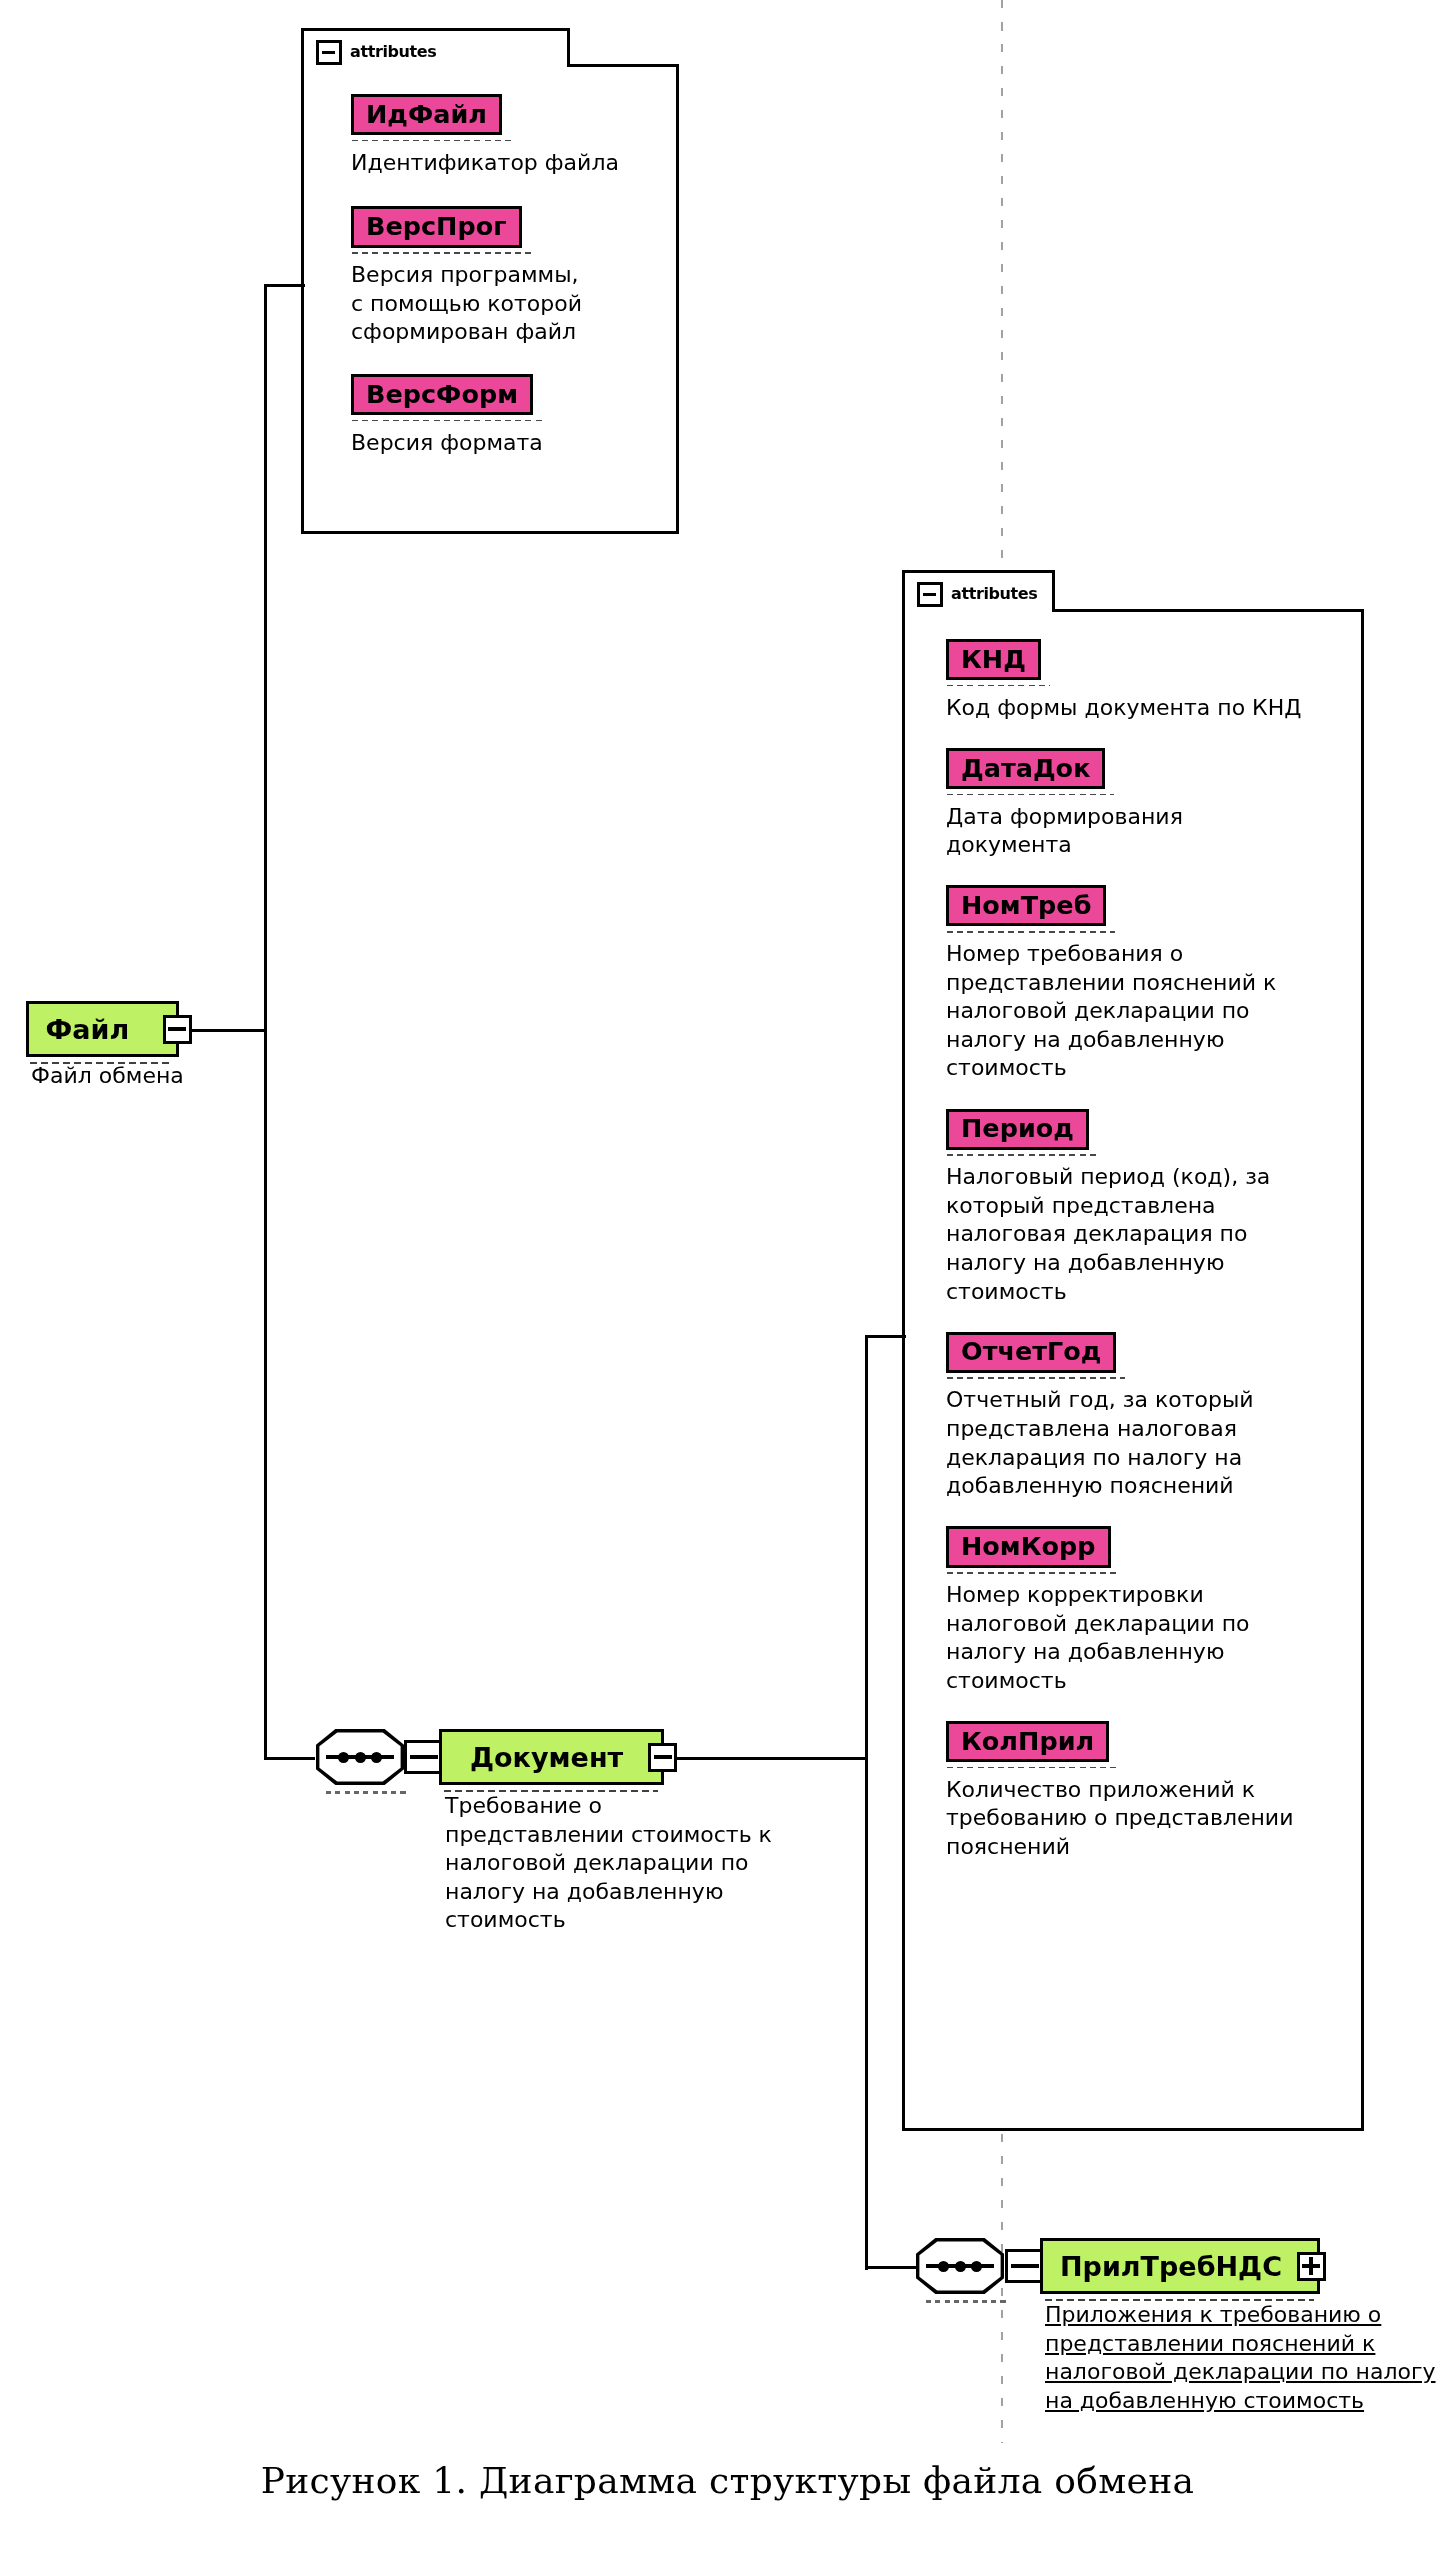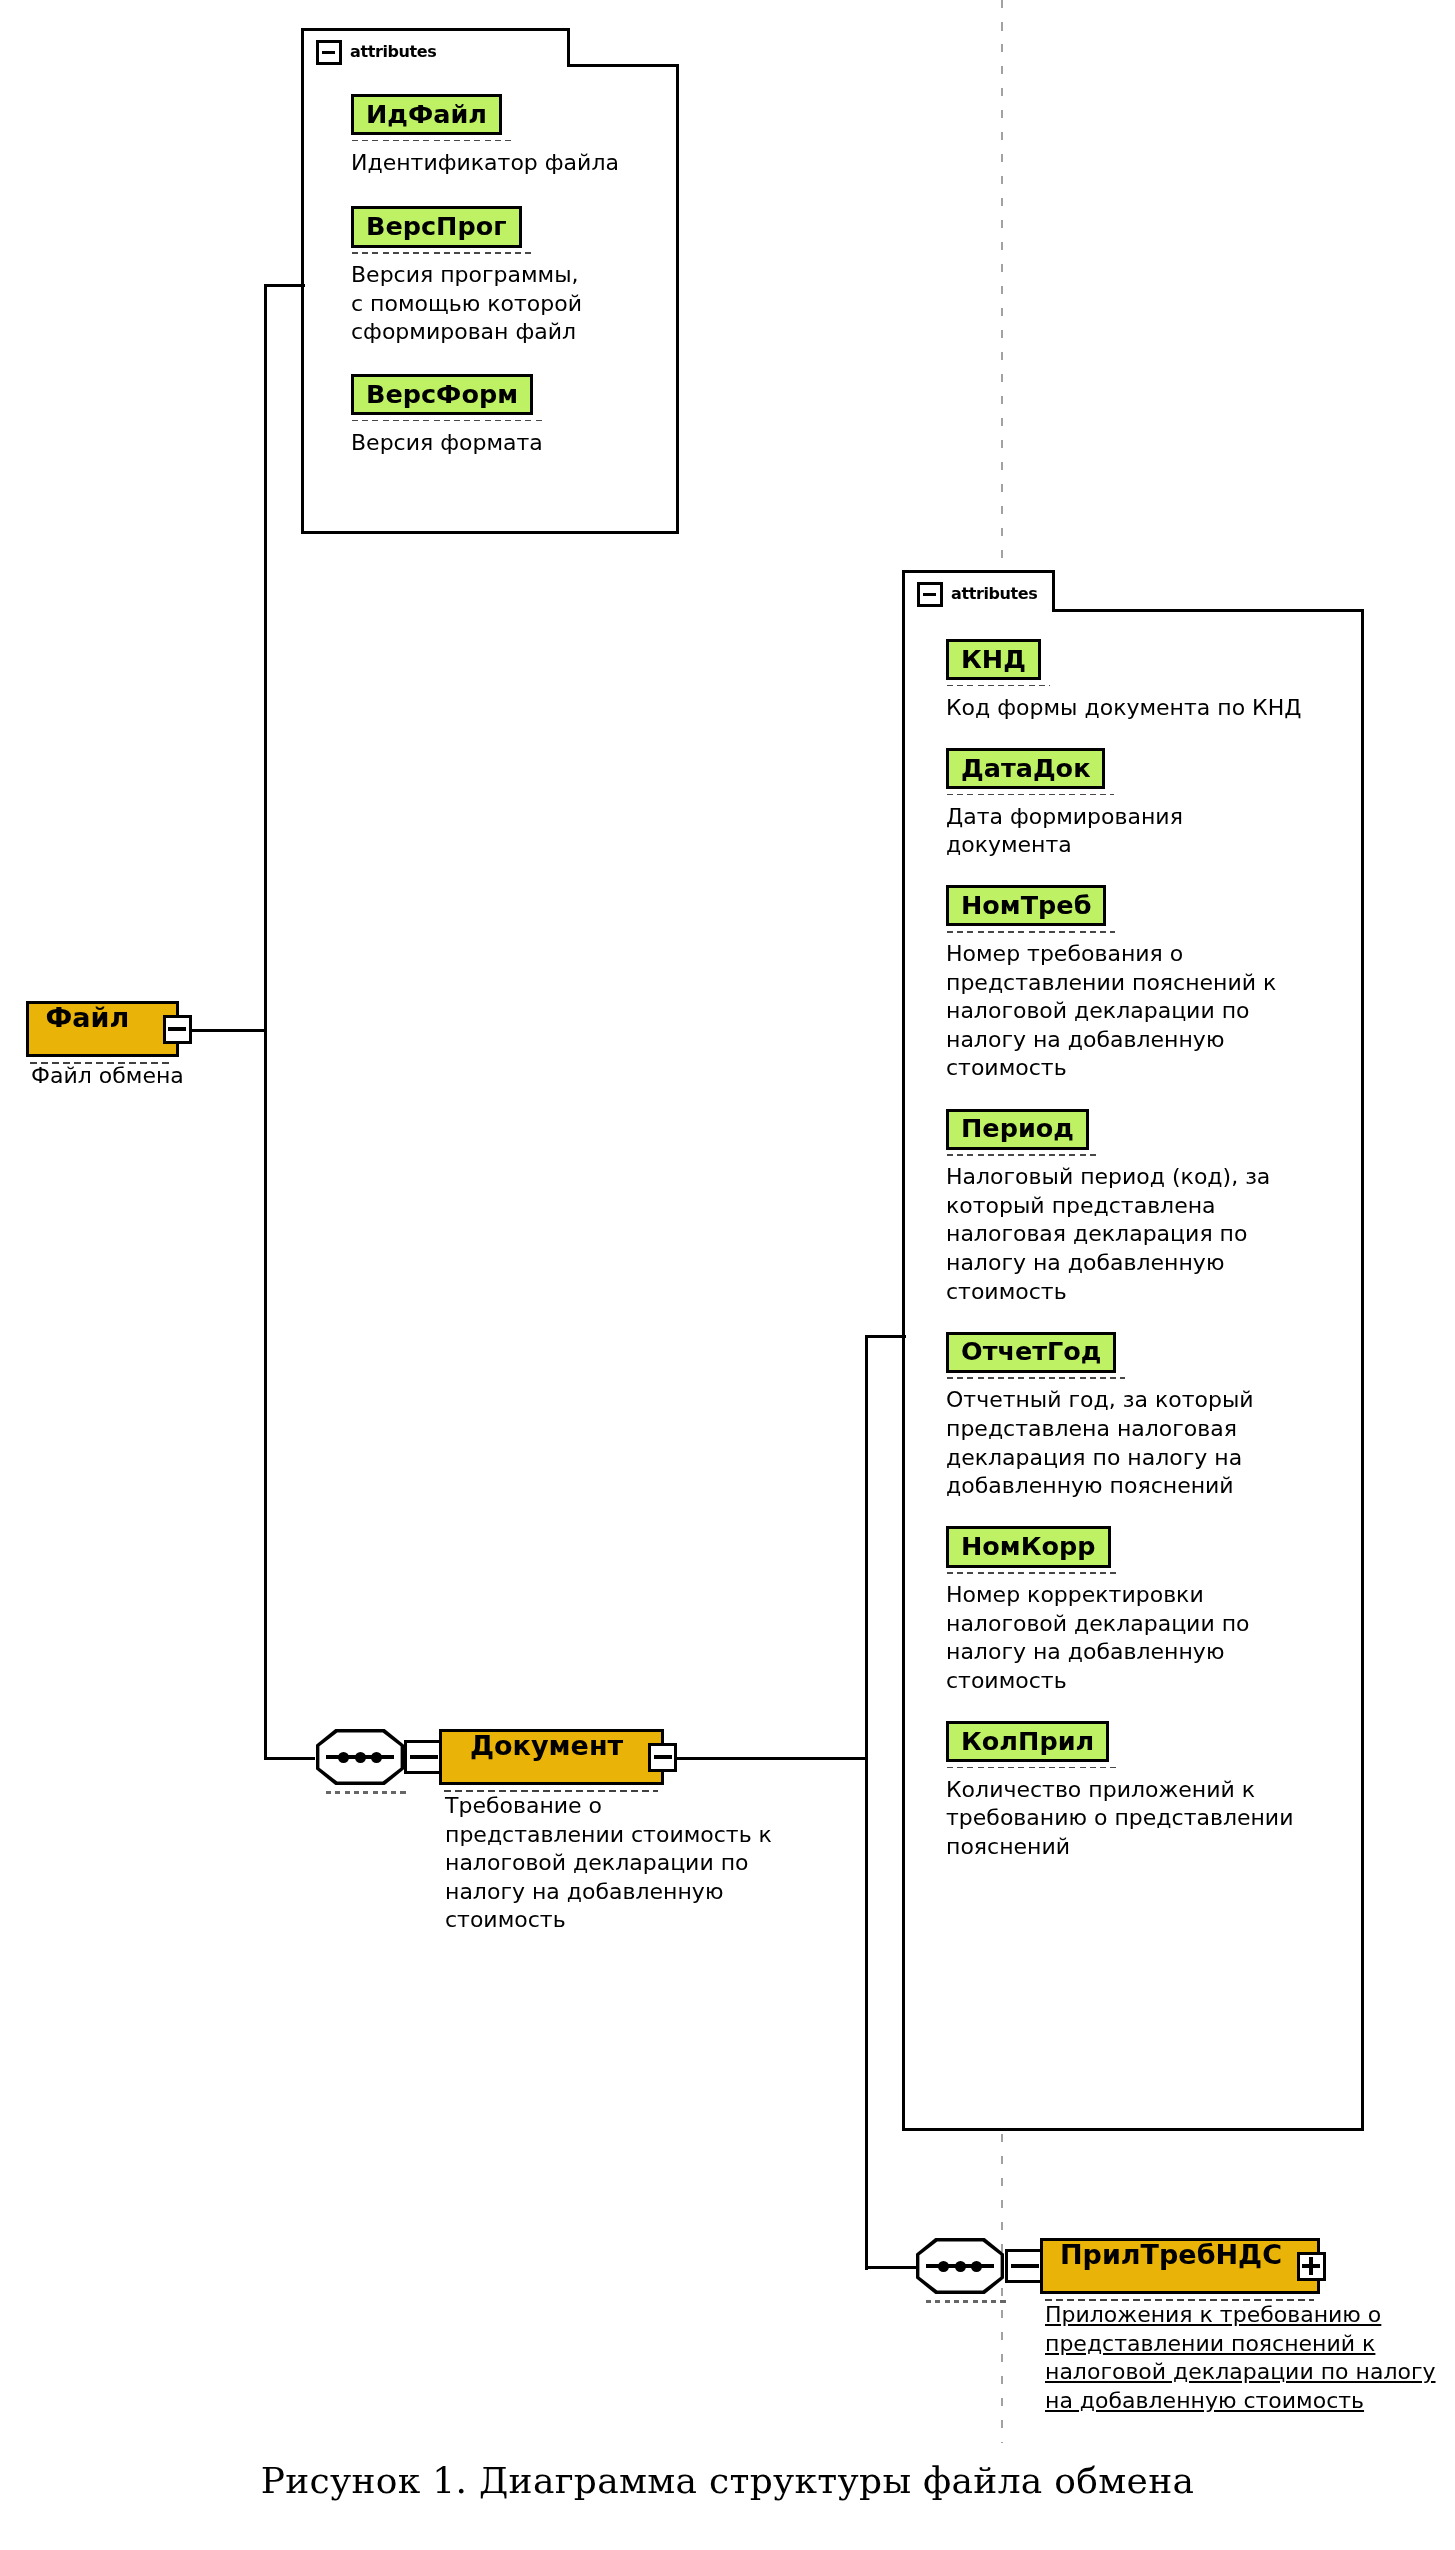--- a/index.html
+++ b/index.html
@@ -77,21 +77,21 @@
   }
   .attr-item{margin-bottom:12px;}
   .attr-chip{
     display:inline-block;
     border:3.4px solid #000;
     box-sizing:border-box;
     padding:1.7px 12px 3.4px 12px;
     font-weight:bold;
     font-size:25.5px;
     line-height:1.18;
-    background:#bef264;
+    background:#ec4899;
     white-space:nowrap;
     position:relative;
   }
   
   .attr-chip::after{
     content:"";
     position:absolute;
     left:-1.7px;right:-12px;bottom:-9.3px;
     height:1.7px;
     background:repeating-linear-gradient(90deg,#000 0 6px,transparent 6px 10.2px);
@@ -105,23 +105,24 @@
   }
 
   
   .node{
     position:absolute;
     display:flex;
     align-items:center;
   }
   .node-box{
     border:3.4px solid #000;
-    background:#eab308;
+    background:#bef264;
     box-sizing:border-box;
     display:flex;
+    align-items:center;
     height:56px;
     padding:0 10.2px 0 17px;
     position:relative;
   }
   .node-box .nb-underline{
     position:absolute;
     left:1.7px;right:3.4px;bottom:-10.2px;
     height:2.5px;
     background:repeating-linear-gradient(90deg,#000 0 6.8px,transparent 6.8px 11px);
     opacity:.75;

